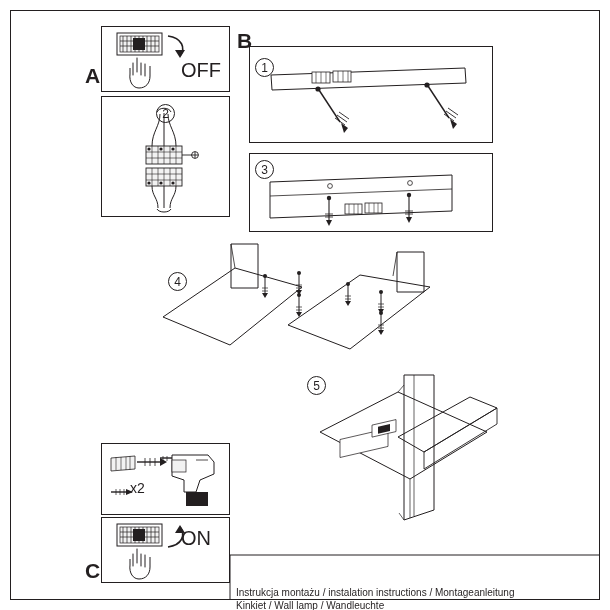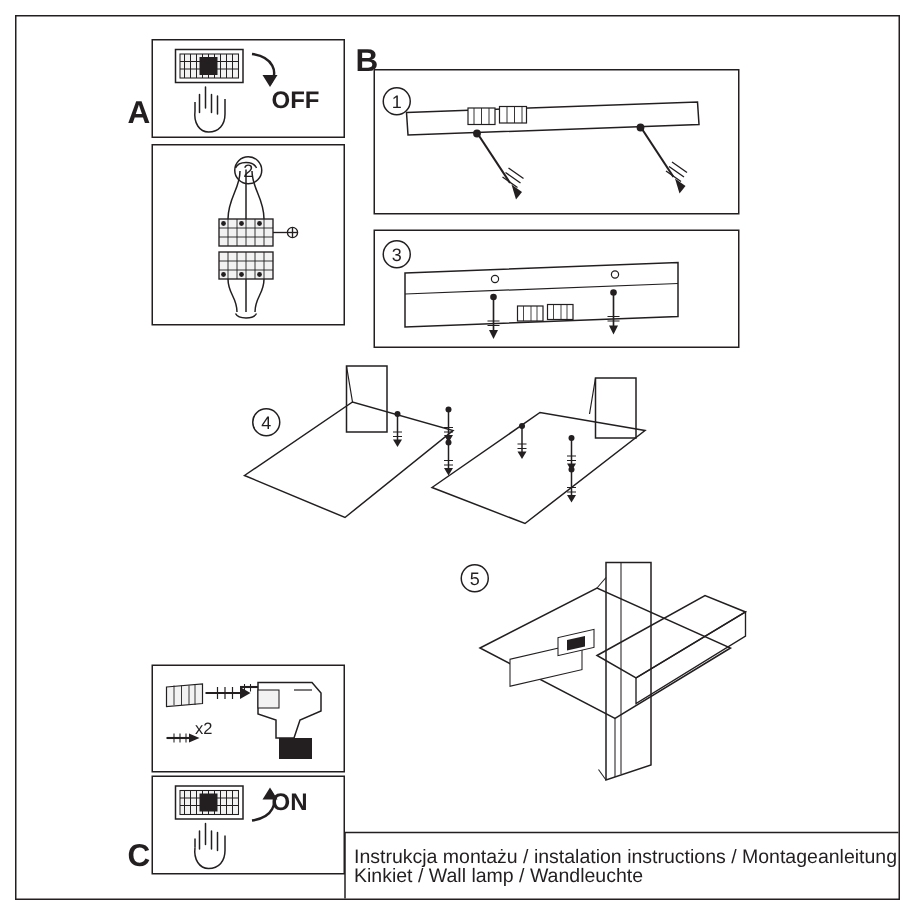--- a/index.html
+++ b/index.html
@@ -36,47 +36,48 @@
     position: absolute;
     color: #231f20;
     line-height: 1;
     white-space: pre;
   }
   .big-letter {
     font-size: 21px;
     font-weight: 700;
   }
   .state-word {
-    font-size: 16px;
-    font-weight: 700;
+    font-size: 20px;
+    font-weight: 400;
   }
   .step-num {
     position: absolute;
     width: 19px;
     height: 19px;
     border: 1px solid #231f20;
     border-radius: 50%;
     box-sizing: border-box;
     font-size: 12px;
     color: #231f20;
     display: flex;
     align-items: center;
     justify-content: center;
     background: #ffffff;
   }
   .footer-text {
     position: absolute;
-    font-size: 13px;
+    font-size: 10px;
     color: #231f20;
     line-height: 1.45;
     white-space: pre-line;
+    margin-top: 24px;
   }
   .x2 {
     position: absolute;
-    font-size: 11px;
+    font-size: 14px;
     color: #231f20;
   }
   svg {
     position: absolute;
     left: 0;
     top: 0;
     overflow: visible;
   }
   .ln { stroke: #231f20; fill: none; }
   .fl { fill: #231f20; stroke: none; }

